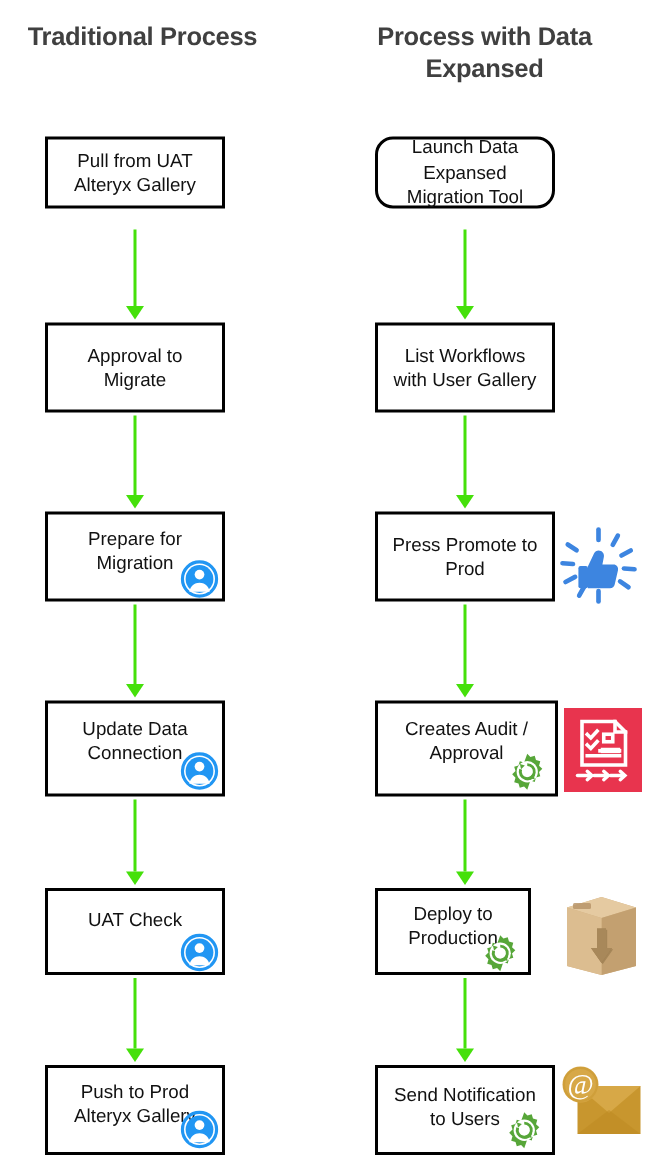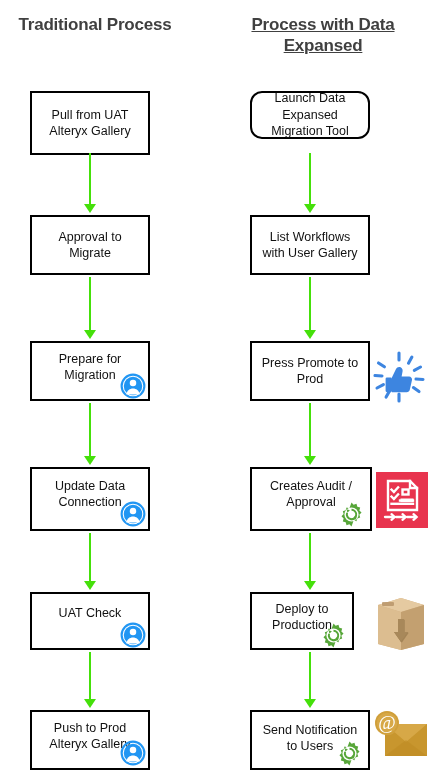--- a/index.html
+++ b/index.html
@@ -24,21 +24,21 @@
   .col-title {
     position: absolute;
     font-size: 17px;
     font-weight: bold;
     line-height: 1.25;
     text-align: center;
     color: #404040;
     letter-spacing: -0.2px;
   }
   #title-left  { left: 10px;  top: 14px; width: 170px; }
-  #title-right { left: 228px; top: 14px; width: 190px; text-decoration: underline; }
+  #title-right { left: 228px; top: 14px; width: 190px; }
 
   
   .node {
     position: absolute;
     border: 2px solid #000000;
     background: #ffffff;
     display: flex;
     align-items: center;
     justify-content: center;
     padding: 4px 6px;
@@ -94,21 +94,21 @@
   .art svg { display: block; }
 </style>
 </head>
 <body>
 
 <div id="canvas">
 
   <div class="col-title" id="title-left">Traditional Process</div>
   <div class="col-title" id="title-right">Process with Data Expansed</div>
 
-  <div class="node" style="left:30px; top:91px; width:120px; height:64px;">
+  <div class="node" style="left:30px; top:91px; width:120px; height:48px;">
     <span class="node-label">Pull from UAT Alteryx Gallery</span>
   </div>
   <div class="arrow" style="left:83px; top:153px; height:60px;">
     <div class="shaft" style="height:51px;"></div>
       <div class="head"></div>
   </div>
 
   <div class="node" style="left:30px; top:215px; width:120px; height:60px;">
     <span class="node-label">Approval to Migrate</span>
   </div>

